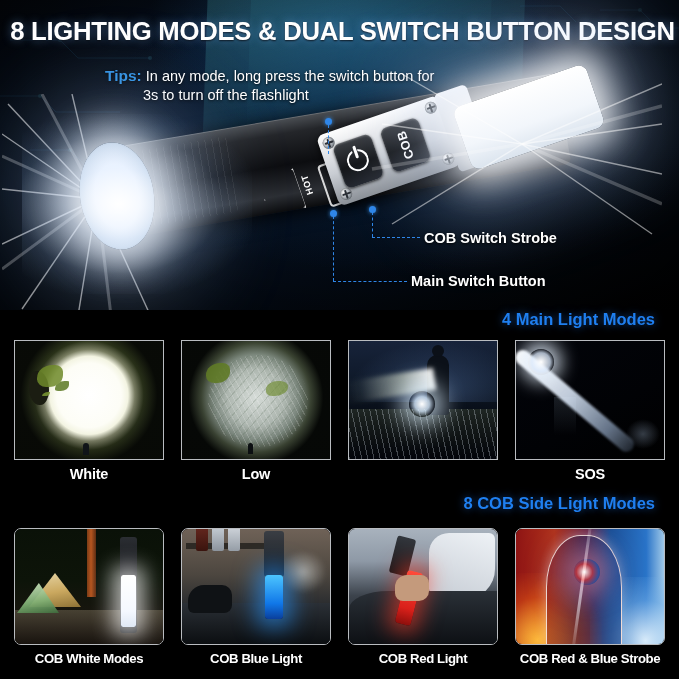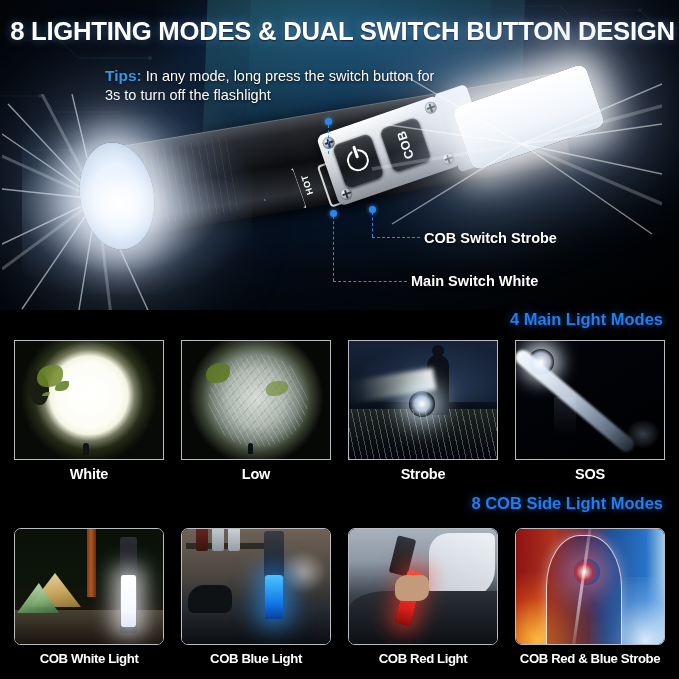--- a/index.html
+++ b/index.html
@@ -46,21 +46,21 @@
     position:absolute; left:0; top:16px; width:679px; text-align:center;
     font-size:26.5px; font-weight:bold; letter-spacing:-.3px;
     color:#fff; text-shadow:0 0 10px rgba(120,180,255,.45), 0 1px 2px rgba(0,0,0,.9);
     transform:scaleX(.97); white-space:nowrap;
   }
 
   .tips { position:absolute; left:105px; top:66px; width:460px; }
   .tips-l1 { font-size:14.5px; line-height:19px; white-space:nowrap;
              text-shadow:0 1px 3px rgba(0,0,0,.95); }
   .tips-kw { color:#2e8fe0; font-weight:bold; font-size:15.5px; }
-  .tips-l2 { font-size:14.5px; line-height:19px; 
+  .tips-l2 { font-size:14.5px; line-height:19px; margin-left:38px;
              text-shadow:0 1px 3px rgba(0,0,0,.95); }
 
   
   .torch { position:absolute; left:62px; top:104px; width:545px; height:200px; }
   .torch-body {
     position:absolute; left:38px; top:46px; width:470px; height:92px;
     transform:rotate(-9.5deg); transform-origin:left center;
     background:linear-gradient(180deg,#4b4f54 0%,#24262a 16%,#0c0d10 50%,#2b2e33 82%,#0a0b0d 100%);
     border-radius:6px;
     box-shadow:0 4px 18px rgba(0,0,0,.9), inset 0 1px 0 rgba(255,255,255,.18);
@@ -173,21 +173,21 @@
   .dash-v { position:absolute; width:0; border-left:1.6px dashed #2f86e8; }
   .dash-h { position:absolute; height:0; border-top:1.6px dashed #2f86e8; }
 
   .callout-label {
     position:absolute; font-size:14.5px; font-weight:bold; color:#fff;
     white-space:nowrap; text-shadow:0 1px 3px rgba(0,0,0,.95);
   }
 
   
   .sec-head {
-    position:absolute; right:16px; font-size:16.5px; font-weight:bold;
+    position:absolute; right:24px; font-size:16.5px; font-weight:bold;
     color:#1f7ff0; white-space:nowrap;
     text-shadow:0 0 9px rgba(40,130,255,.55);
   }
 
   
   .grid { position:absolute; left:0; width:679px; display:flex; gap:17px; padding:0 14px; }
   .cell { width:150px; }
   .thumb {
     width:150px; position:relative; overflow:hidden;
     border:1.3px solid #b9bcc0; background:#000;
@@ -538,21 +538,21 @@
 
   <div class="dot" style="left:369px; top:206px;"></div>
   <div class="dash-v" style="left:372px; top:212px; height:25px;"></div>
   <div class="dash-h" style="left:372px; top:237px; width:48px;"></div>
 
   <div class="dot" style="left:330px; top:210px;"></div>
   <div class="dash-v" style="left:333px; top:216px; height:65px;"></div>
   <div class="dash-h" style="left:333px; top:281px; width:74px;"></div>
 
   <div class="callout-label" style="left:424px; top:230px;">COB Switch Strobe</div>
-  <div class="callout-label" style="left:411px; top:273px;">Main Switch White</div>
+  <div class="callout-label" style="left:411px; top:273px;">Main Switch Button</div>
 </div>
 
 <div class="sec-head" style="top:310px;">4 Main Light Modes</div>
 
 <div class="grid" style="top:340px;">
   <div class="cell">
     <div class="thumb r1">
       <div class="sc sc-high">
         <div class="rock"></div>
           <div class="leaf"></div>
@@ -577,21 +577,20 @@
   <div class="cell">
     <div class="thumb r1">
       <div class="sc sc-strobe">
         <div class="sky"></div>
           <div class="ground"></div>
           <div class="person"></div>
         <div class="beam"></div>
           <div class="hotspot"></div>
       </div>
     </div>
-    <div class="cap">Strobe</div>
   </div>
 
   <div class="cell">
     <div class="thumb r1">
       <div class="sc sc-sos">
         <div class="wall"></div>
           <div class="beam"></div>
           <div class="muzzle"></div>
           <div class="far"></div>
       </div>
@@ -607,21 +606,21 @@
     <div class="thumb r2">
       <div class="sc sc-cw">
         <div class="gnd"></div>
           <div class="trunk"></div>
           <div class="tent"></div>
         <div class="tent2"></div>
           <div class="torchmini"></div>
           <div class="strip"></div>
       </div>
     </div>
-    <div class="cap small">COB White Light</div>
+    <div class="cap small">COB White Modes</div>
   </div>
 
   <div class="cell">
     <div class="thumb r2">
       <div class="sc sc-cb">
         <div class="shelf"></div>
         <div class="bottle b1"></div>
           <div class="bottle b2"></div>
           <div class="bottle b3"></div>
         <div class="blur"></div>

